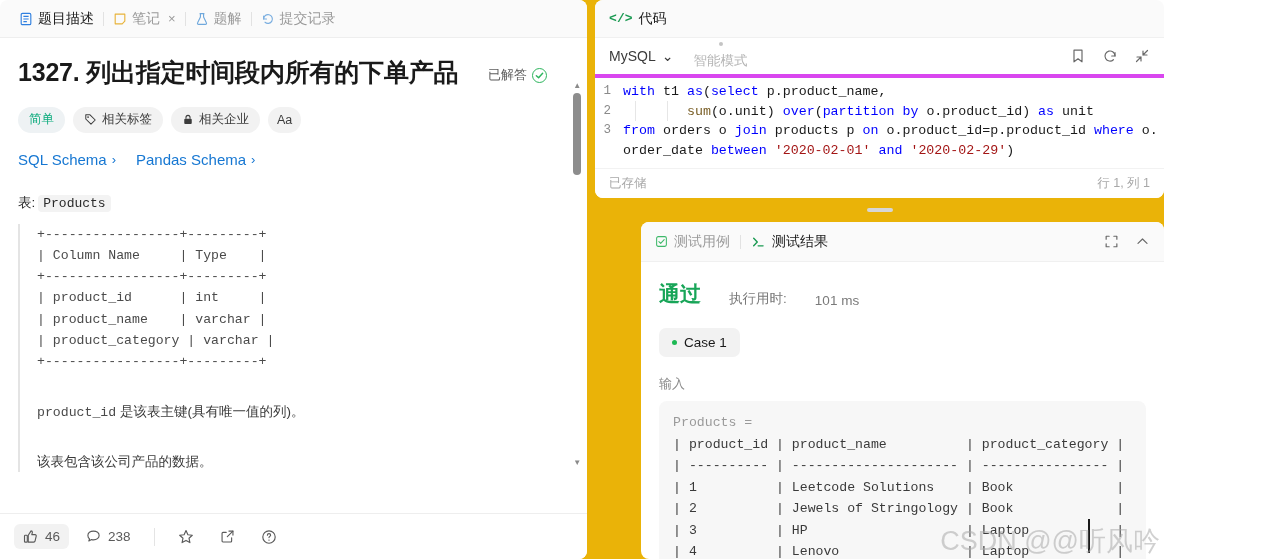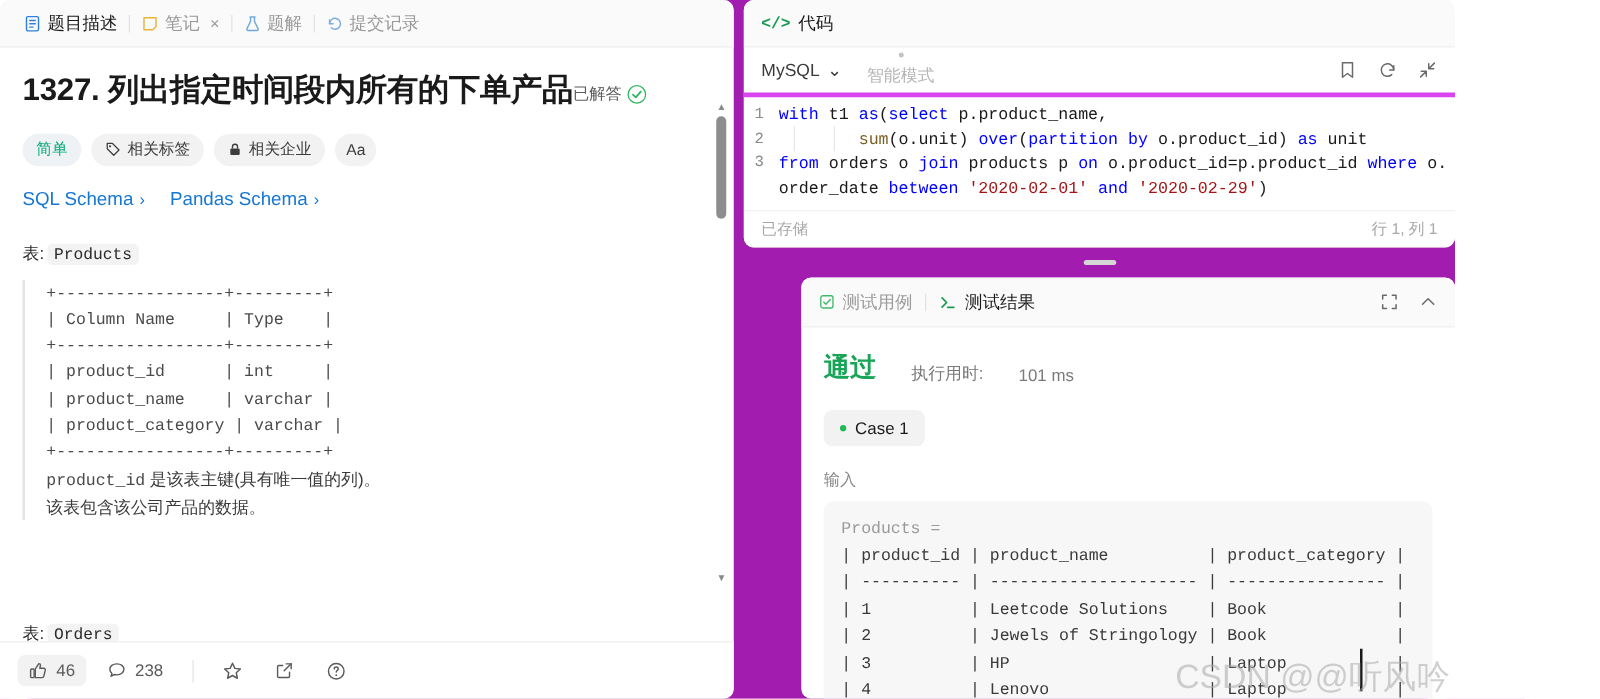--- a/index.html
+++ b/index.html
@@ -3,21 +3,21 @@
 <meta charset="utf-8">
 <style>
   * { box-sizing: border-box; margin: 0; padding: 0; }
   html, body {
     width: 1280px; height: 559px;
     overflow: hidden;
     background: #ffffff;
     font-family: "Liberation Sans", "DejaVu Sans", sans-serif;
     color: #262626;
   }
-  .app { display: flex; width: 1164px; height: 559px; background: #a21caf; gap: 0; border-radius: 27px; }
+  .app { display: flex; width: 1164px; height: 559px; background: #eab308; gap: 0; border-radius: 27px; }
 
   
   .left-panel {
     width: 646px; height: 559px;
     background: #ffffff;
     border-radius: 8px;
     display: flex; flex-direction: column;
     overflow: hidden;
     position: relative;
   }
@@ -44,21 +44,21 @@
     font-size: 13px; color: #9a9a9a; margin-left: 3px;
     line-height: 1;
   }
   .ico { display: inline-flex; align-items: center; justify-content: center; }
 
   .left-body {
     flex: 1; position: relative; overflow: hidden;
     padding: 0 18px 0 18px;
   }
   .problem-title-row {
-    display: flex; align-items: flex-start; 
+    display: flex; align-items: flex-start; justify-content: space-between;
     padding-top: 18px;
   }
   .problem-title {
     font-size: 25px; font-weight: bold; line-height: 1.3;
     color: #1a1a1a;
     letter-spacing: -0.2px;
   }
   .solved-badge {
     display: flex; align-items: center; gap: 5px;
     font-size: 13px; color: #5c5c5c;
@@ -104,21 +104,21 @@
     margin-top: 12px;
     border-left: 2px solid #e4e4e4;
     padding-left: 17px;
   }
   .mono-block {
     font-family: "Liberation Mono", "DejaVu Sans Mono", monospace;
     font-size: 13.2px; line-height: 21.3px;
     color: #4a4a4a; white-space: pre;
   }
   .desc-line {
-    font-size: 13.5px; line-height: 21.3px; color: #3a3a3a;
+    font-size: 13.5px; line-height: 21.3px; color: #3a3a3a; margin-top: 28px;
   }
   .desc-line .mono-ref {
     font-family: "Liberation Mono", "DejaVu Sans Mono", monospace;
     font-size: 13.2px; color: #4a4a4a;
   }
   .spacer-gap { height: 56px; }
 
   
   .lscroll {
     position: absolute; right: 4px; top: 44px; width: 12px; bottom: 46px;

